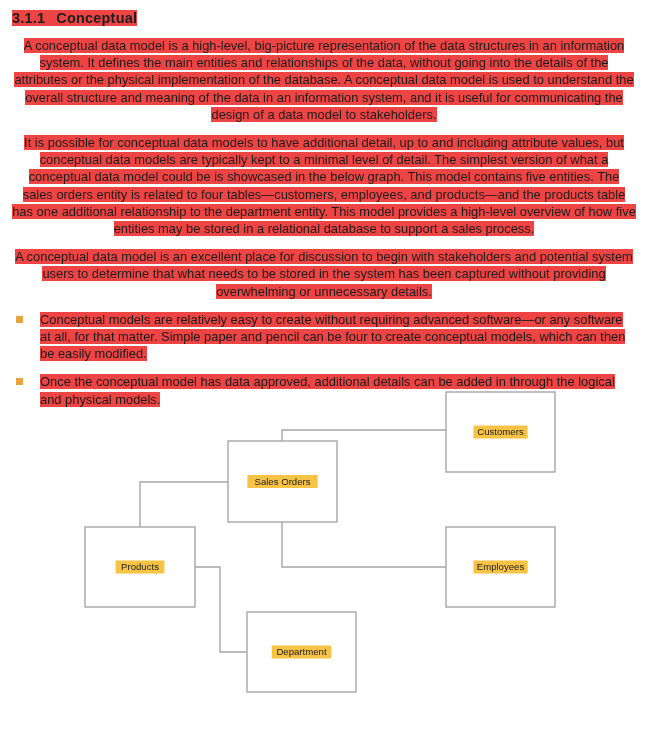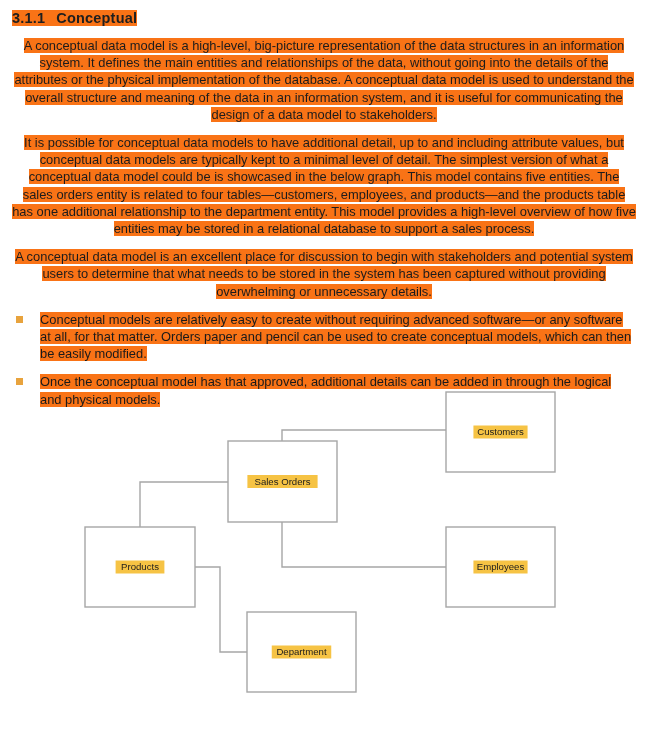--- a/index.html
+++ b/index.html
@@ -41,21 +41,21 @@
 
   p.para {
     margin: 0 0 11px 0;
     font-size: 12.9px;
     line-height: 17.2px;
     color: #1c1c1c;
     text-align: center;
   }
 
   .hl {
-    background-color: #f97316;
+    background-color: #ef4444;
     box-decoration-break: clone;
     -webkit-box-decoration-break: clone;
   }
 
   ul.bullets {
     list-style: none;
     margin: 0;
     padding: 0;
   }
   ul.bullets li {
@@ -112,24 +112,24 @@
   <h3 class="heading"><span class="hl"><span class="num">3.1.1</span><span>Conceptual</span></span></h3>
 
   <p class="para"><span class="hl">A conceptual data model is a high-level, big-picture representation of the data structures in an information system. It defines the main entities and relationships of the data, without going into the details of the attributes or the physical implementation of the database. A conceptual data model is used to understand the overall structure and meaning of the data in an information system, and it is useful for communicating the design of a data model to stakeholders.</span></p>
 
   <p class="para"><span class="hl">It is possible for conceptual data models to have additional detail, up to and including attribute values, but conceptual data models are typically kept to a minimal level of detail. The simplest version of what a conceptual data model could be is showcased in the below graph. This model contains five entities. The sales orders entity is related to four tables—customers, employees, and products—and the products table has one additional relationship to the department entity. This model provides a high-level overview of how five entities may be stored in a relational database to support a sales process.</span></p>
 
   <p class="para"><span class="hl">A conceptual data model is an excellent place for discussion to begin with stakeholders and potential system users to determine that what needs to be stored in the system has been captured without providing overwhelming or unnecessary details.</span></p>
 
   <ul class="bullets">
     <li>
-      <span class="marker"></span><span class="hl">Conceptual models are relatively easy to create without requiring advanced software—or any software at all, for that matter. Orders paper and pencil can be used to create conceptual models, which can then be easily modified.</span>
+      <span class="marker"></span><span class="hl">Conceptual models are relatively easy to create without requiring advanced software—or any software at all, for that matter. Simple paper and pencil can be four to create conceptual models, which can then be easily modified.</span>
     </li>
     <li>
-      <span class="marker"></span><span class="hl">Once the conceptual model has that approved, additional details can be added in through the logical and physical models.</span>
+      <span class="marker"></span><span class="hl">Once the conceptual model has data approved, additional details can be added in through the logical and physical models.</span>
     </li>
   </ul>
 </div>
 
 <div id="diagram">
   <svg width="648" height="333" viewBox="0 0 648 333" xmlns="http://www.w3.org/2000/svg">
     <g id="conn-layer">
         <path d="M 282 61 L 282 50 L 446 50" class="conn"></path>
         <path d="M 228 102 L 140 102 L 140 147" class="conn"></path>
         <path d="M 282 142 L 282 187 L 446 187" class="conn"></path>

